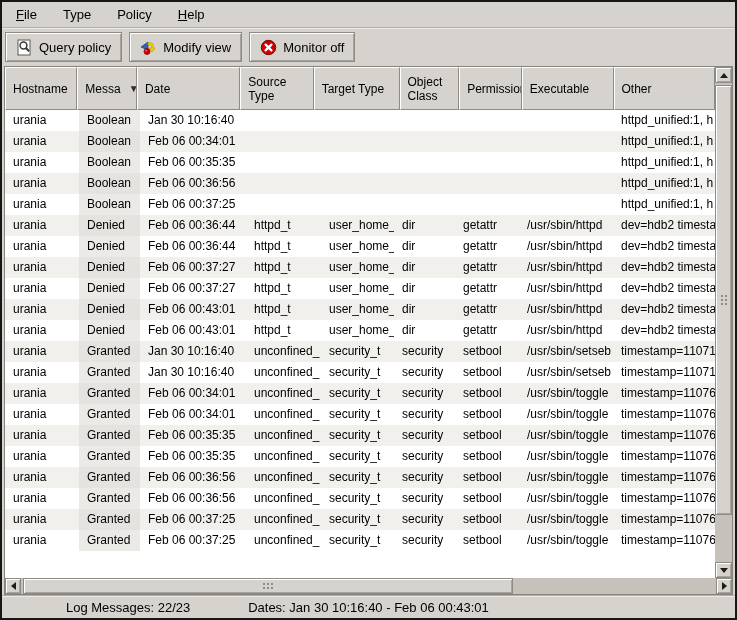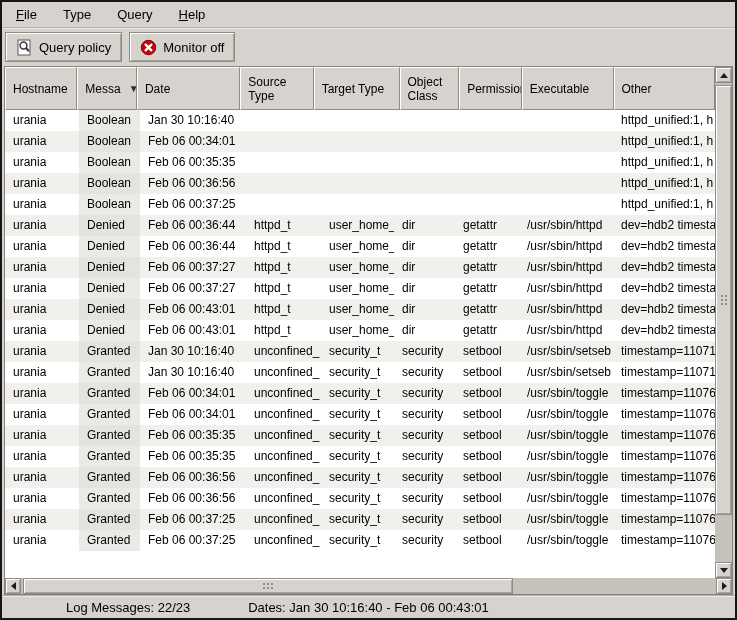--- a/index.html
+++ b/index.html
@@ -84,34 +84,45 @@
   .statusbar .right { }
 </style>
 </head>
 <body>
 
 <div class="window">
 
   <div class="menubar">
       <span class="menu-item"><u>F</u>ile</span>
       <span class="menu-item">Type</span>
-      <span class="menu-item">Query</span>
+      <span class="menu-item">Policy</span>
       <span class="menu-item"><u>H</u>elp</span>
     </div>
 
   <div class="toolbar">
     <button class="toolbtn">
       <span class="icn">
         <svg viewBox="0 0 17 17" width="17" height="17">
           <rect x="2" y="1" width="12" height="15" fill="#ffffff" stroke="#5a5a5a"></rect>
           <circle cx="7.5" cy="6.5" r="3.4" fill="none" stroke="#3a3a3a" stroke-width="1.5"></circle>
           <line x1="9.8" y1="8.8" x2="13" y2="12.2" stroke="#3a3a3a" stroke-width="2"></line>
         </svg>
       </span>
       <span>Query policy</span>
+    </button>
+    <button class="toolbtn">
+      <span class="icn">
+        <svg viewBox="0 0 17 17" width="17" height="17">
+          <path d="M1 8 L8 3 L8 11 Z" fill="#3465a4" stroke="#204a87" stroke-width="0.8"></path>
+          <path d="M8 4 C12 3, 14 5, 13 9 L15 9 L12 13 L9.5 9 L11.5 9 C12 6.5, 11 5.5, 8 6 Z" fill="#edd400" stroke="#c4a000" stroke-width="0.7"></path>
+          <circle cx="7" cy="12.5" r="3" fill="#cc0000" stroke="#a40000" stroke-width="0.8"></circle>
+          <circle cx="6.2" cy="11.7" r="0.9" fill="#ef7070"></circle>
+        </svg>
+      </span>
+      <span>Modify view</span>
     </button>
     <button class="toolbtn">
       <span class="icn">
         <svg viewBox="0 0 17 17" width="17" height="17">
           <circle cx="8.5" cy="8.5" r="7.2" fill="#cc0000" stroke="#7c0000"></circle>
           <path d="M5.6 5.6 L11.4 11.4 M11.4 5.6 L5.6 11.4" stroke="#ffffff" stroke-width="2.3" stroke-linecap="round"></path>
         </svg>
       </span>
       <span>Monitor off</span>
     </button>

